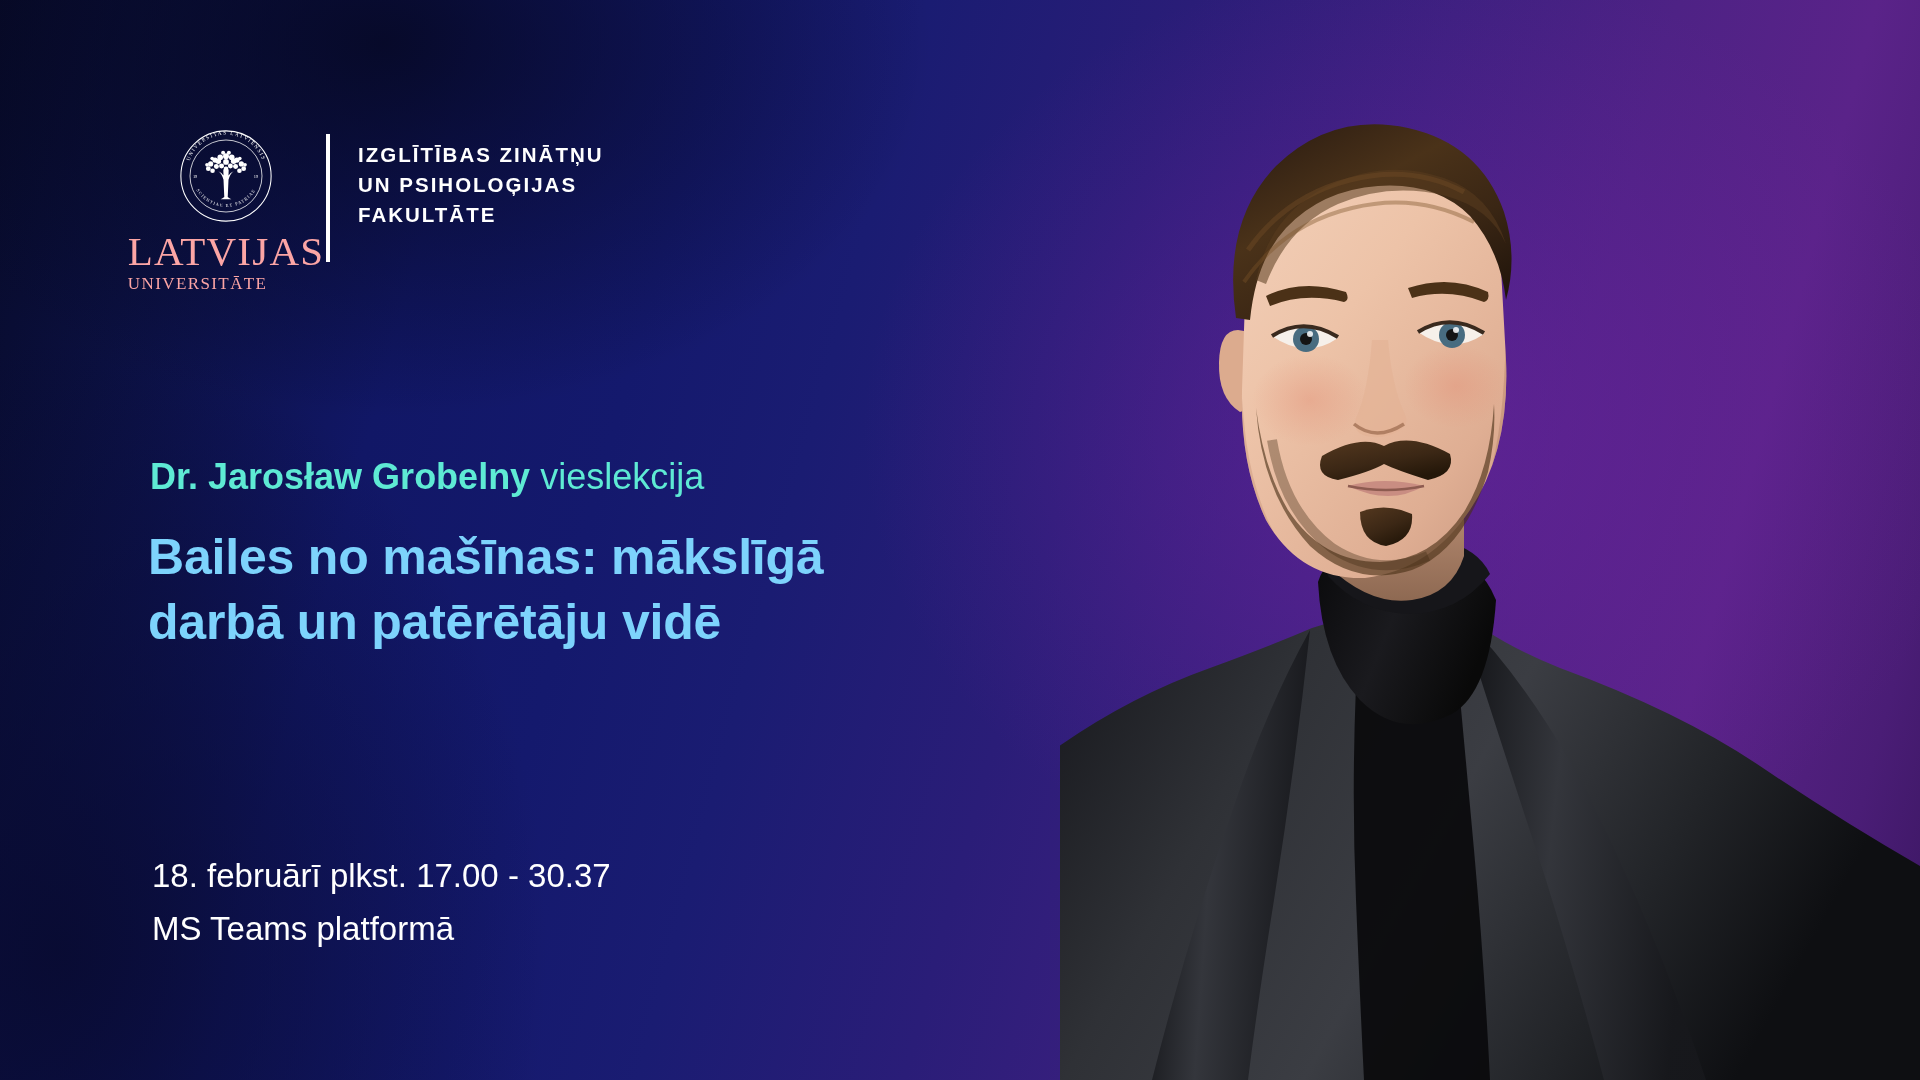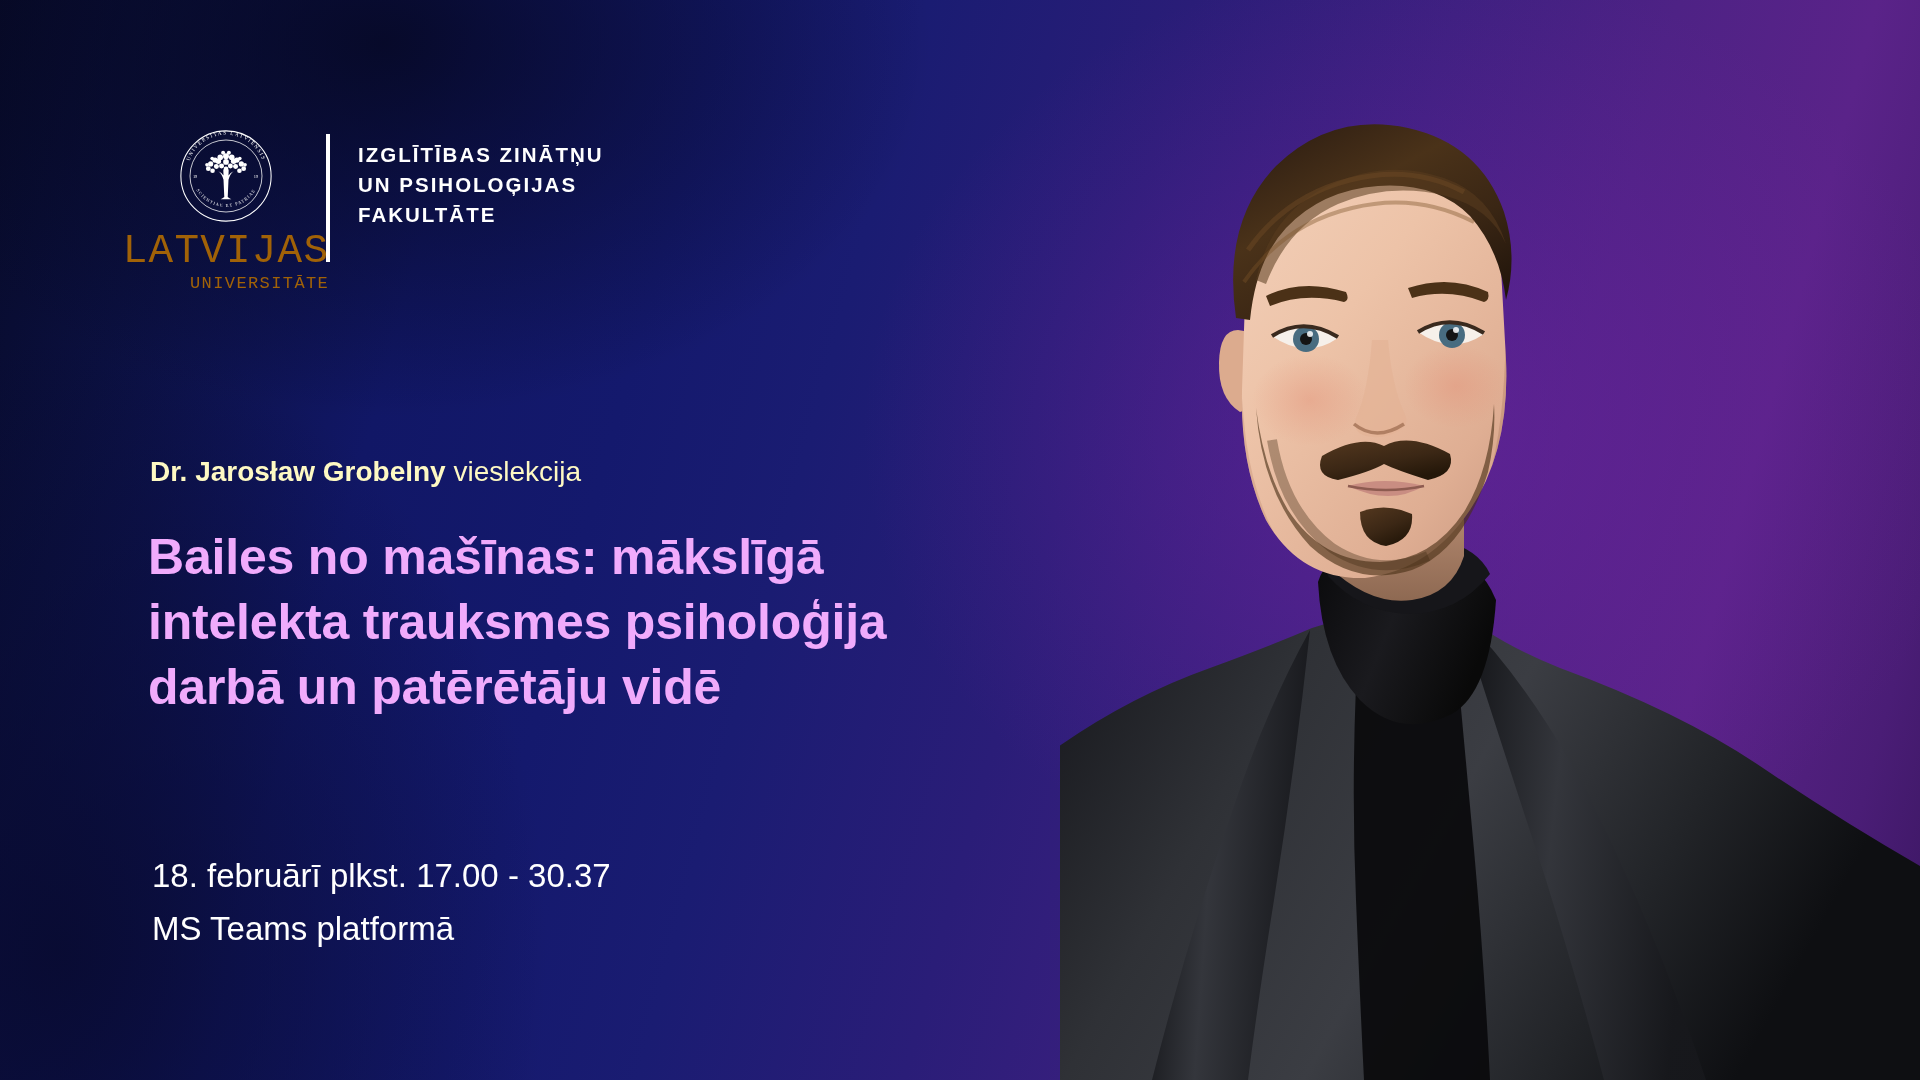--- a/index.html
+++ b/index.html
@@ -57,23 +57,23 @@
     align-items: center;
     width: 172px;
   }
   .seal {
     width: 96px;
     height: 96px;
     display: block;
   }
   .lu-wordmark {
     margin-top: 7px;
-    text-align: right;
-    color: #a16207;
-    font-family: Liberation Mono, monospace;
+    text-align: left;
+    color: #fca5a5;
+    font-family: Liberation Serif, serif;
     line-height: 1;
   }
   .lu-word-1 {
     display: block;
     font-size: 41px;
     letter-spacing: 1.2px;
   }
   .lu-word-2 {
     display: block;
     font-size: 17px;
@@ -98,33 +98,33 @@
     line-height: 1.46;
     text-transform: uppercase;
   }
   .faculty span { display: block; white-space: nowrap; }
 
   
   .speaker {
     position: absolute;
     left: 150px;
     top: 455px;
-    color: #fef9c3;
-    font-size: 28px;
+    color: #5eead4;
+    font-size: 36px;
     line-height: 1.2;
     white-space: nowrap;
   }
   .speaker .name { font-weight: bold; }
   .speaker .kind { font-weight: normal; }
 
   .title {
     position: absolute;
     left: 148px;
     top: 525px;
-    color: #f0abfc;
+    color: #7dd3fc;
     font-size: 50px;
     font-weight: bold;
     line-height: 1.30;
     letter-spacing: -0.2px;
     width: 900px;
   }
   .title span { display: block; white-space: nowrap; }
 
   .details {
     position: absolute;
@@ -350,21 +350,20 @@
       <span>FAKULTĀTE</span>
     </div>
   </div>
 
   <div class="speaker">
     <span class="name">Dr. Jarosław Grobelny</span><span class="kind"> vieslekcija</span>
   </div>
 
   <div class="title">
     <span>Bailes no mašīnas: mākslīgā</span>
-    <span>intelekta trauksmes psiholoģija</span>
     <span>darbā un patērētāju vidē</span>
   </div>
 
   <div class="details">
     <span>18. februārī plkst. 17.00 - 30.37</span>
     <span>MS Teams platformā</span>
   </div>
 
 </div>
 

